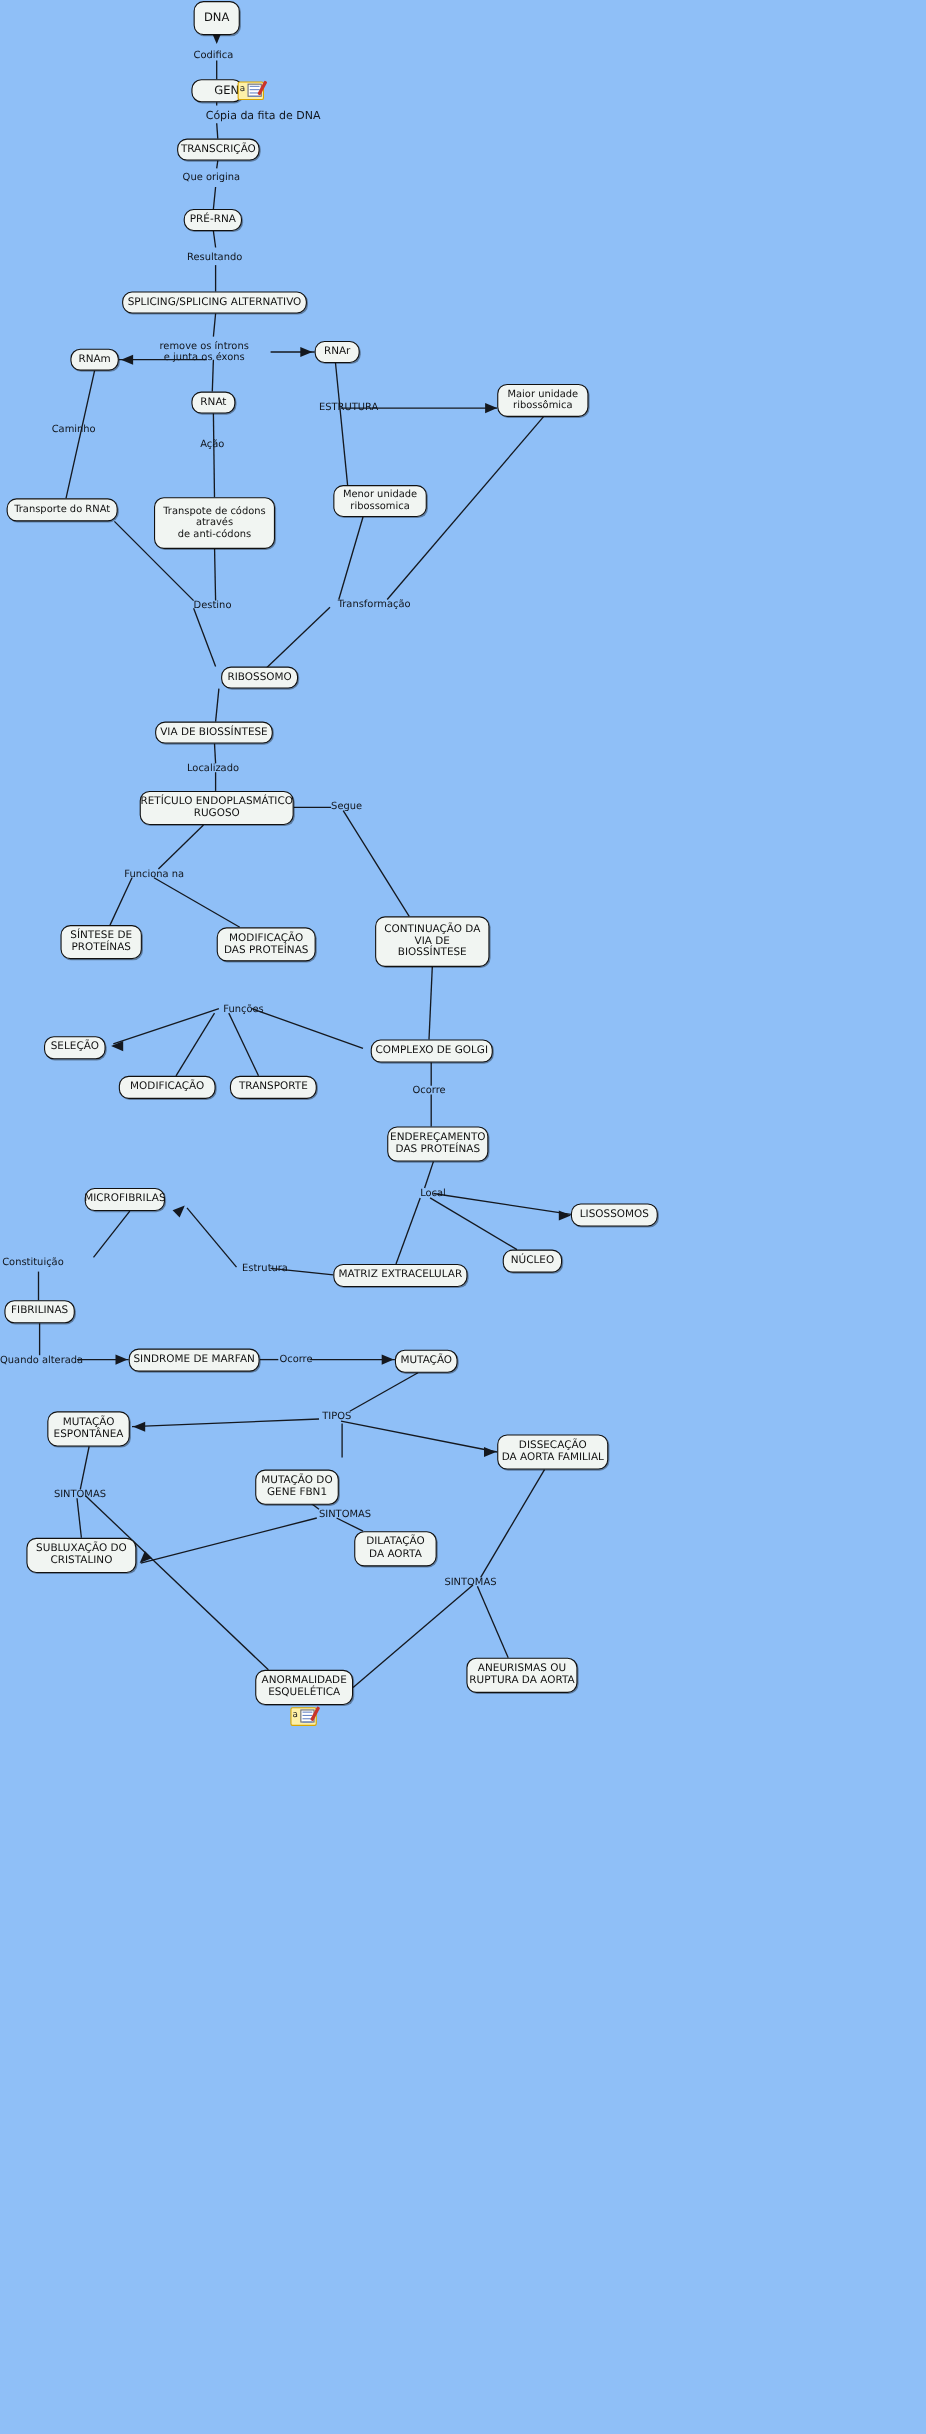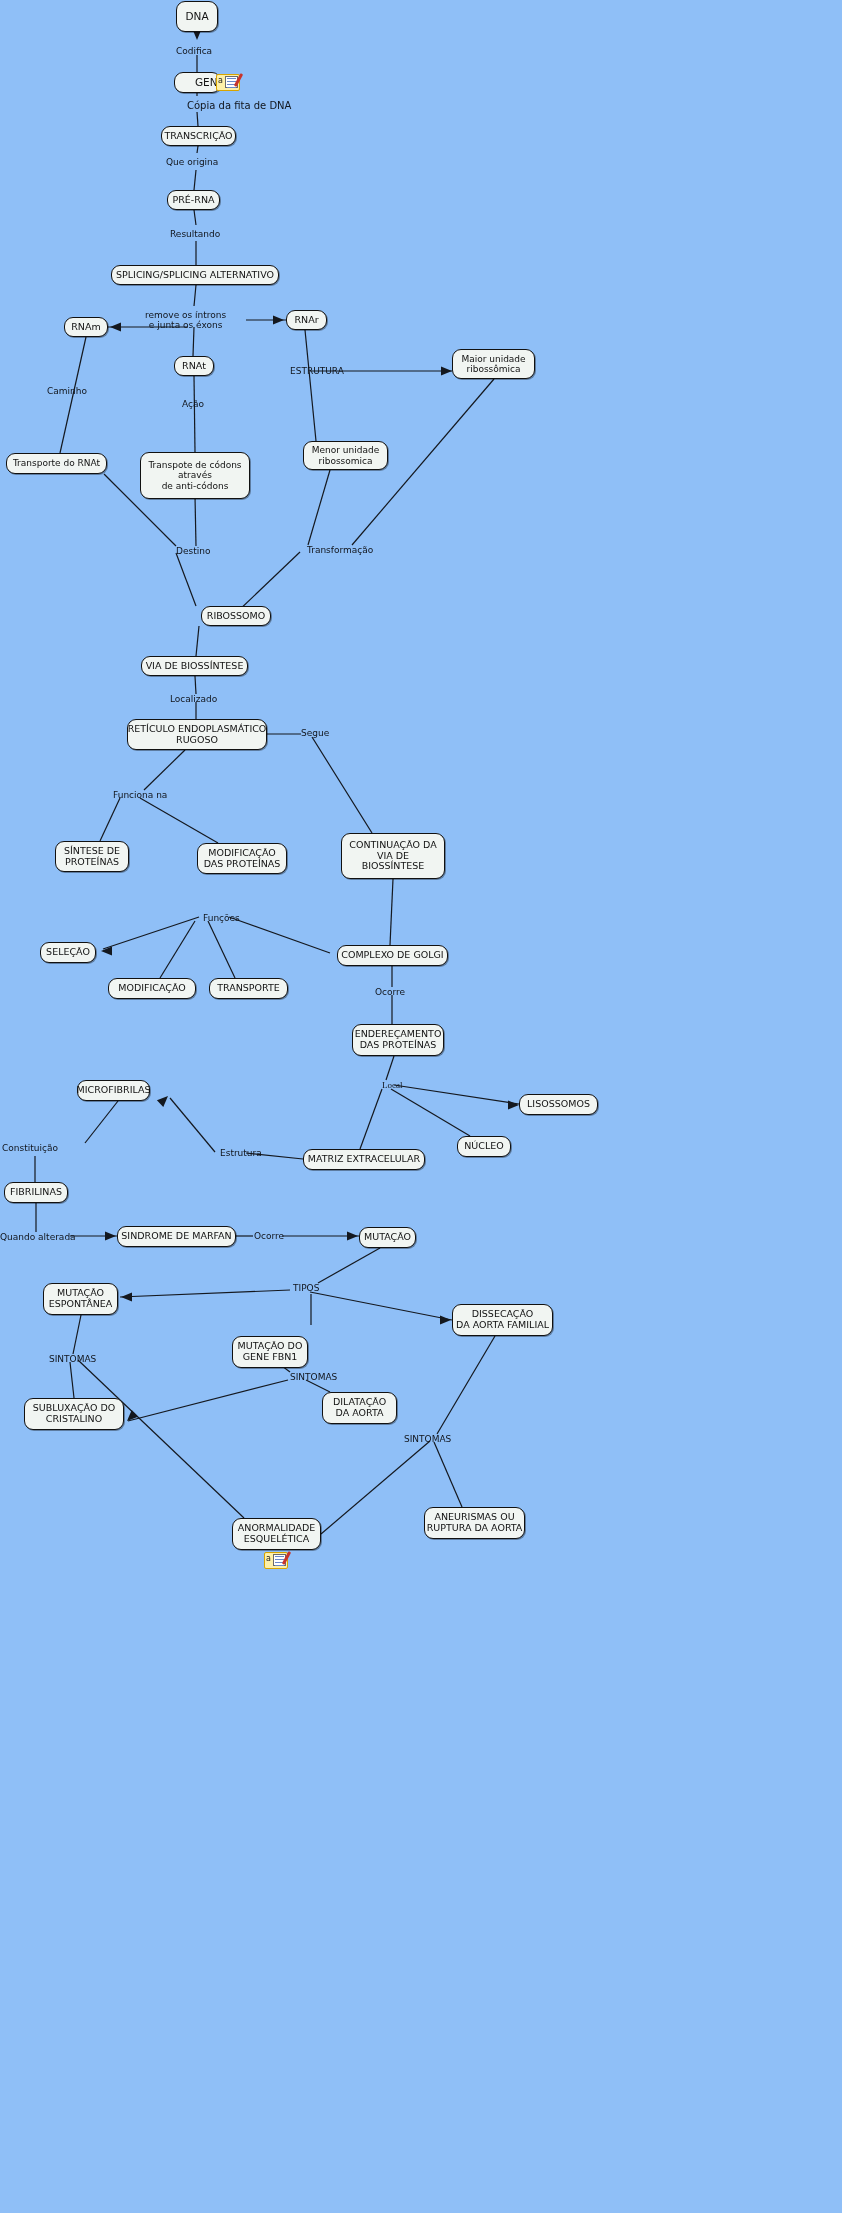--- a/index.html
+++ b/index.html
@@ -168,21 +168,21 @@
       <div class="lbl" style="left: 290px; top: 366px; font-size: 9px;">ESTRUTURA</div>
       <div class="lbl" style="left: 47px; top: 386px; font-size: 9px;">Caminho</div>
       <div class="lbl" style="left: 182px; top: 399px; font-size: 9px;">Ação</div>
       <div class="lbl" style="left: 176px; top: 546px; font-size: 9px;">Destino</div>
       <div class="lbl" style="left: 307px; top: 545px; font-size: 9px;">Transformação</div>
       <div class="lbl" style="left: 170px; top: 694px; font-size: 9px;">Localizado</div>
       <div class="lbl" style="left: 301px; top: 728px; font-size: 9px;">Segue</div>
       <div class="lbl" style="left: 113px; top: 790px; font-size: 9px;">Funciona na</div>
       <div class="lbl" style="left: 203px; top: 913px; font-size: 9px;">Funções</div>
       <div class="lbl" style="left: 375px; top: 987px; font-size: 9px;">Ocorre</div>
-      <div class="lbl" style="left: 382px; top: 1080px; font-size: 9px; font-family: Liberation Serif, serif;">Local</div>
+      <div class="lbl" style="left: 382px; top: 1080px; font-size: 9px;">Local</div>
       <div class="lbl" style="left: 220px; top: 1148px; font-size: 9px;">Estrutura</div>
       <div class="lbl" style="left: 2px; top: 1143px; font-size: 9px;">Constituição</div>
       <div class="lbl" style="left: 0px; top: 1232px; font-size: 9px;">Quando alterada</div>
       <div class="lbl" style="left: 254px; top: 1231px; font-size: 9px;">Ocorre</div>
       <div class="lbl" style="left: 293px; top: 1283px; font-size: 9px;">TIPOS</div>
       <div class="lbl" style="left: 49px; top: 1354px; font-size: 9px;">SINTOMAS</div>
       <div class="lbl" style="left: 290px; top: 1372px; font-size: 9px;">SINTOMAS</div>
       <div class="lbl" style="left: 404px; top: 1434px; font-size: 9px;">SINTOMAS</div>
     </div>
   <div id="notelayer">

